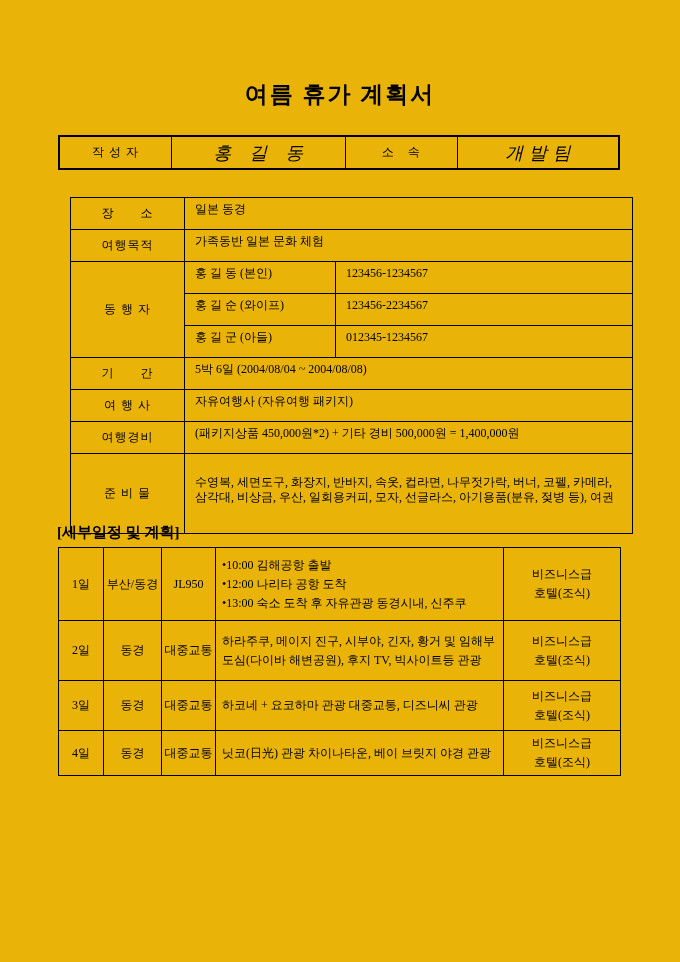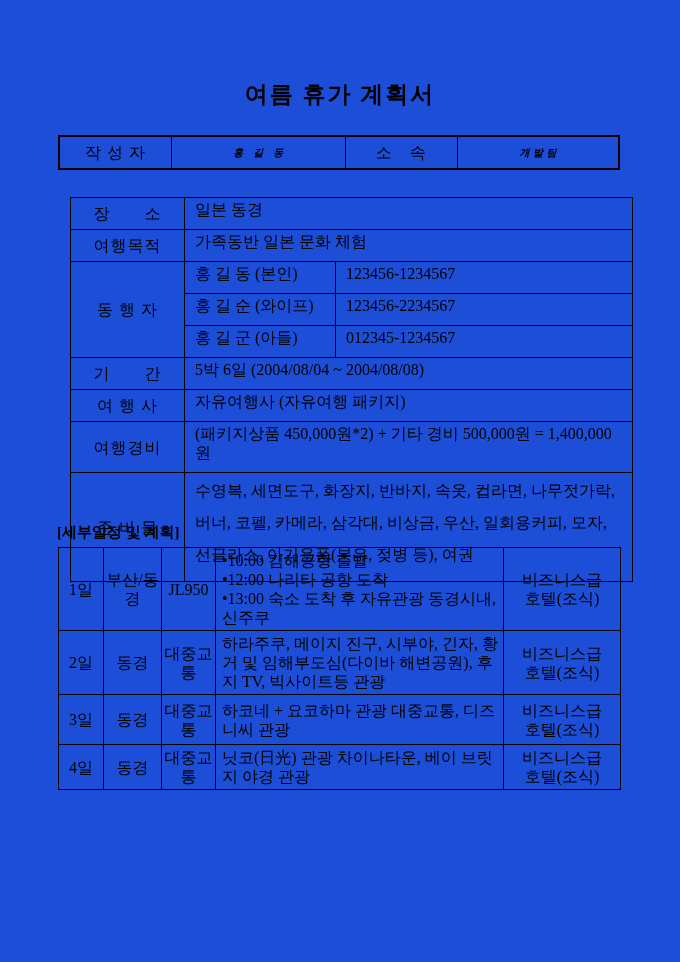--- a/index.html
+++ b/index.html
@@ -1,42 +1,42 @@
 <!DOCTYPE html>
 <html><head>
 <meta charset="utf-8">
 <style>
   * { margin:0; padding:0; box-sizing:border-box; }
   html,body { background:#ffffff; }
   .page {
-    position:relative; width:680px; height:962px; background:#1d4ed8;
+    position:relative; width:680px; height:962px; background:#eab308;
     font-family:"Liberation Serif","DejaVu Serif",serif; color:#000000;
     overflow:hidden;
   }
   .doc-title {
     position:absolute; top:79px; left:0; width:100%;
     text-align:center; font-size:23px; font-weight:bold; letter-spacing:2px;
   }
   table { border-collapse:collapse; table-layout:fixed; }
   td {
-    border:1px solid #000; font-size:16px; vertical-align:middle;
+    border:1px solid #000; font-size:12px; vertical-align:middle;
     overflow:hidden; line-height:19px;
   }
   .tbl-author {
     position:absolute; left:58px; top:135px; width:562px;
     border:2px solid #000;
   }
   .tbl-info { position:absolute; left:70px; top:197px; width:562px; }
   .tbl-schedule { position:absolute; left:58px; top:547px; width:562px; }
   .lbl { text-align:center; letter-spacing:1px; }
   .val { text-align:left; padding:2px 8px 10px 10px; }
   .center { text-align:center; }
   .script {
-    text-align:center; font-weight:bold; font-style:italic;
-    font-family:"DejaVu Serif",serif; font-size:10px;
+    text-align:center; font-weight:normal; font-style:italic;
+    font-family:"DejaVu Serif",serif; font-size:18px;
   }
   .detail { text-align:left; padding:3px 4px 3px 6px; white-space:pre-line; }
   .lodging { text-align:center; white-space:pre-line; }
   .section-heading {
     position:absolute; left:57px; top:523px;
     font-size:15px; font-weight:bold;
   }
 </style>
 </head>
 <body>
@@ -97,21 +97,21 @@
     <tr style="height:30px">
       <td class="lbl">여 행 사</td>
       <td class="val" colspan="2">자유여행사 (자유여행 패키지)</td>
     </tr>
     <tr style="height:27px">
       <td class="lbl">여행경비</td>
       <td class="val" colspan="2">(패키지상품 450,000원*2) + 기타 경비 500,000원 = 1,400,000원</td>
     </tr>
     <tr style="height:80px">
       <td class="lbl">준 비 물</td>
-      <td class="val" colspan="2" style="line-height:32px">수영복, 세면도구, 화장지, 반바지, 속옷, 컵라면, 나무젓가락, 버너, 코펠, 카메라, 삼각대, 비상금, 우산, 일회용커피, 모자, 선글라스, 아기용품(분유, 젖병 등), 여권</td>
+      <td class="val" colspan="2" style="line-height:15px">수영복, 세면도구, 화장지, 반바지, 속옷, 컵라면, 나무젓가락, 버너, 코펠, 카메라, 삼각대, 비상금, 우산, 일회용커피, 모자, 선글라스, 아기용품(분유, 젖병 등), 여권</td>
     </tr>
   </tbody>
     </table>
 
   <div class="section-heading">[세부일정 및 계획]</div>
 
   <table class="tbl-schedule">
     <colgroup>
         <col style="width:45px">
         <col style="width:58px">

